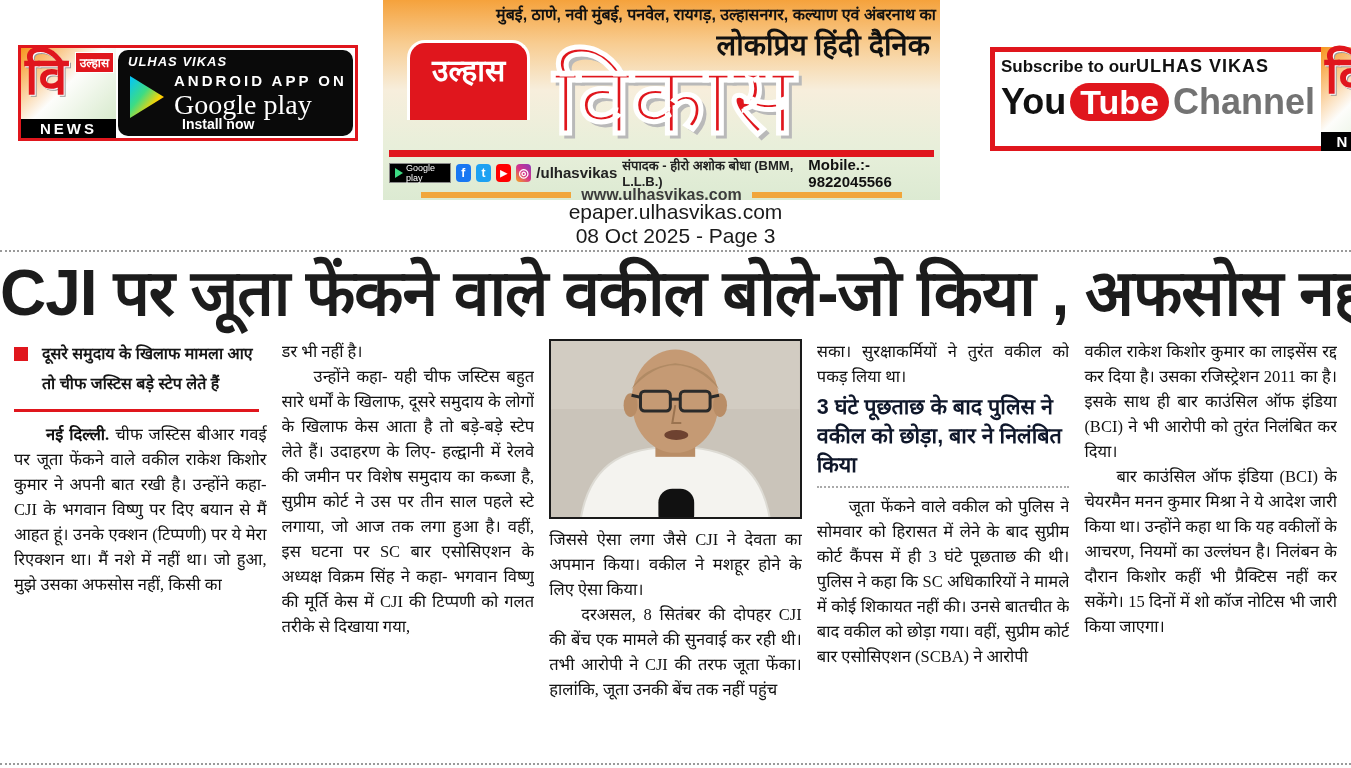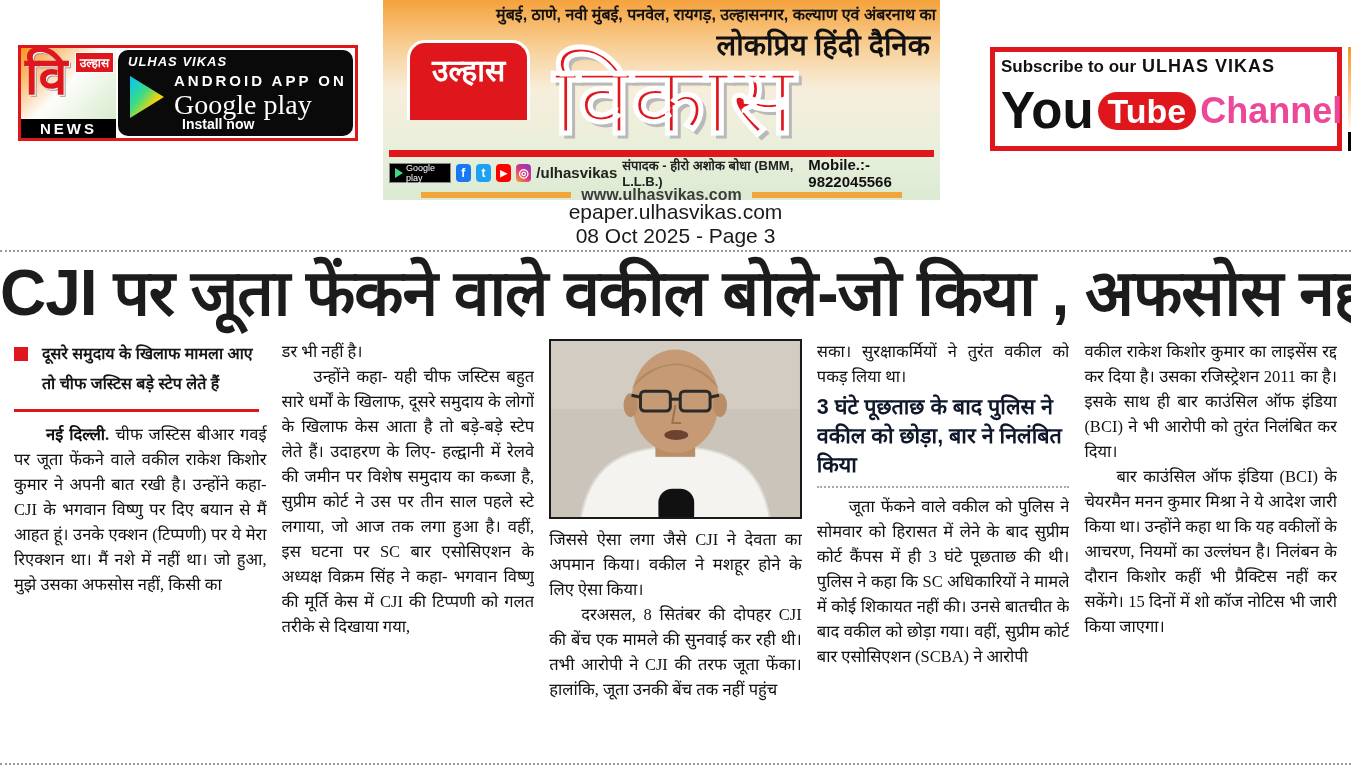--- a/index.html
+++ b/index.html
@@ -62,28 +62,28 @@
   .mobile { margin-left:auto; font-size:15px; font-weight:800; color:#111; }
   .site-row { position:absolute; left:0; right:0; top:186px; display:flex;
     align-items:center; justify-content:center; gap:10px; }
   .site-bar { width:150px; height:6px; background:#f1a63c; }
   .site-url { font-size:16px; font-weight:800; color:#3c3c3c; }
 
   
   .right-banner { position:absolute; left:990px; top:47px; width:352px; height:104px;
     border:5px solid #e0161d; background:#fff; display:flex; }
   .yt-text { flex:1; padding:4px 6px; }
-  .yt-row1 { display:flex; align-items:flex-end; gap:6px; white-space:nowrap; }
+  .yt-row1 { display:flex; align-items:flex-end; white-space:nowrap; }
   .yt-sub { font-size:17px; font-weight:800; color:#111; }
   .yt-brand { font-size:18px; font-weight:900; color:#111; letter-spacing:1px; }
   .yt-row2 { display:flex; align-items:center; gap:4px; margin-top:4px; }
-  .yt-you { font-size:51px; font-weight:900; color:#111; }
+  .yt-you { font-size:36px; font-weight:900; color:#111; }
   .yt-tube { font-size:34px; font-weight:900; color:#fff; background:#e0161d;
     border-radius:19px; padding:2px 10px; line-height:1; }
-  .yt-channel { font-size:36px; font-weight:900; color:#ec4899; }
+  .yt-channel { font-size:36px; font-weight:900; color:#737373; }
   .right-banner .uv-logo { width:88px; margin:-5px -5px -5px 0; height:auto; }
 
   
   .epaper { position:absolute; left:0; top:200px; width:1351px; text-align:center;
     color:#1a1a1a; }
   .epaper .l1 { font-size:21px; }
   .epaper .l2 { font-size:21px; }
 
   
   .article { position:absolute; left:0; top:250px; width:1351px; height:515px;

